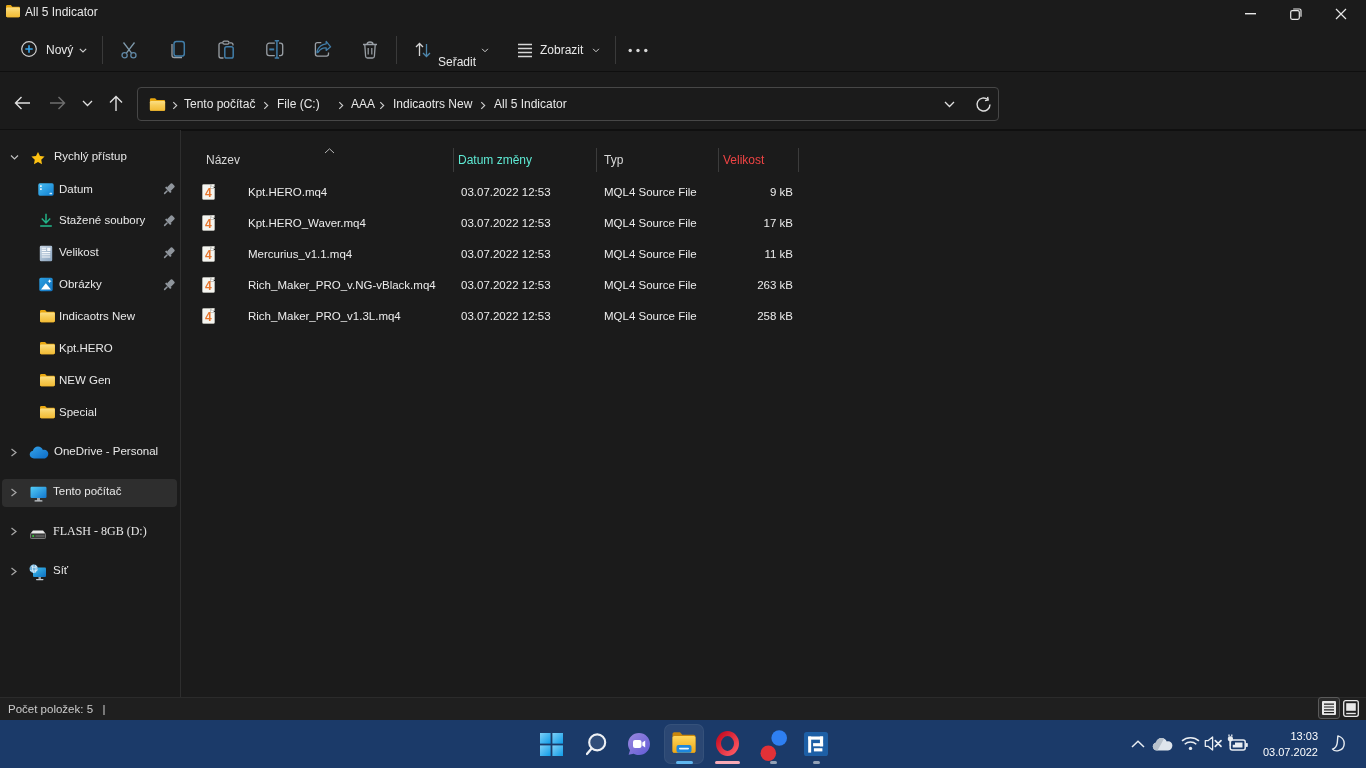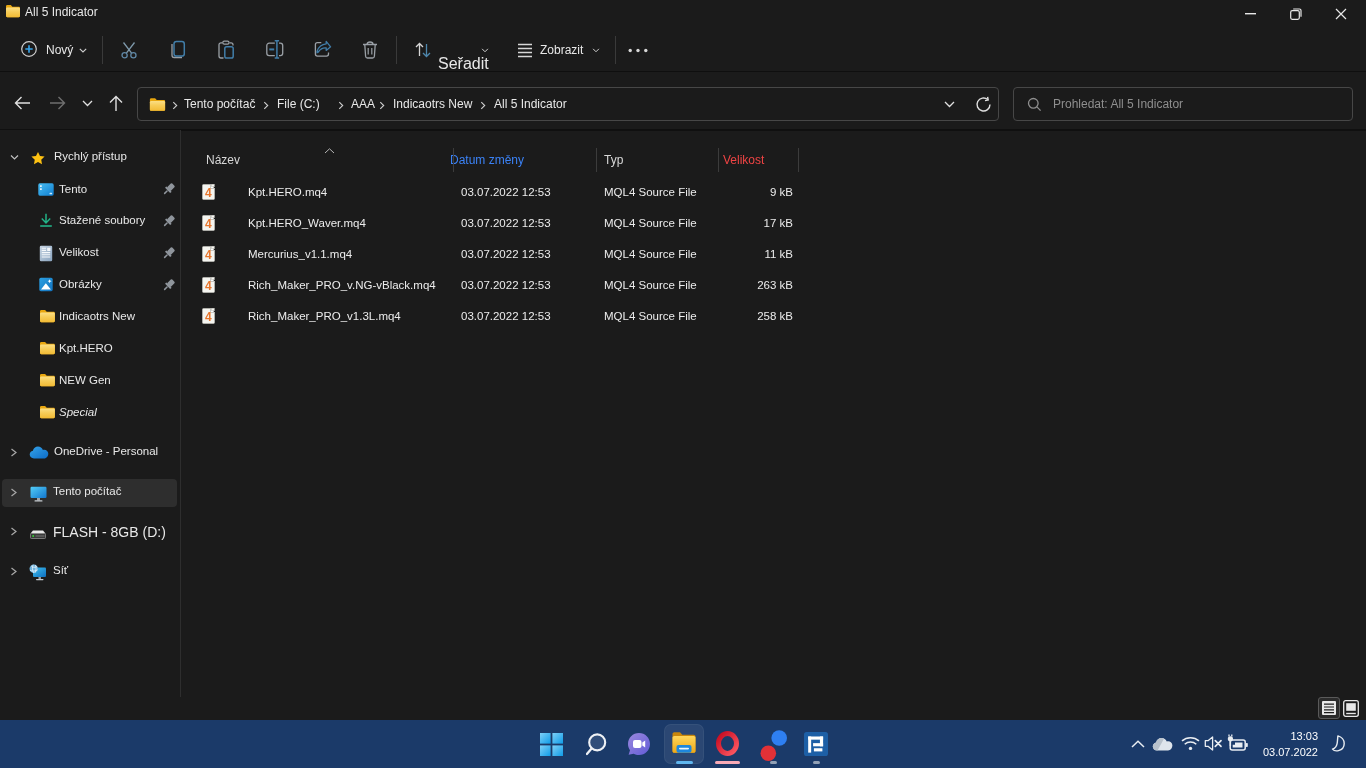--- a/index.html
+++ b/index.html
@@ -97,21 +97,21 @@
       <path d="M4.8 4.8 L5.6 16.2 C5.7 17.2 6.5 18 7.5 18 L12.5 18 C13.5 18 14.3 17.2 14.4 16.2 L15.2 4.8" fill="none" stroke="#9aa0a6" stroke-width="1.3"></path>
       <path d="M8.2 8 L8.2 14.5 M11.8 8 L11.8 14.5" stroke="#9aa0a6" stroke-width="1.2"></path>
     </svg>
 
     <div class="abs" style="left:396px;top:6px;width:1px;height:28px;background:#3a3a3a;"></div>
 
     <svg class="abs" style="left:414px;top:11px;" width="18" height="18" viewBox="0 0 18 18">
       <path d="M5.5 2.5 L5.5 15 M2 6 L5.5 2.5 L9 6" fill="none" stroke="#d7d7d7" stroke-width="1.3"></path>
       <path d="M12.5 3 L12.5 15.5 M9 12 L12.5 15.5 L16 12" fill="none" stroke="#4e87ad" stroke-width="1.3"></path>
     </svg>
-    <div class="abs txt" style="left:438px;top:25px;font-size:16px;">Seřadit</div>
+    <div class="abs txt" style="left:438px;top:25px;font-size:12px;">Seřadit</div>
     <svg class="abs" style="left:481px;top:18px;" width="8" height="5" viewBox="0 0 9 6">
         <path d="M1 1 L4.5 4.5 L8 1" fill="none" stroke="#cfcfcf" stroke-width="1.2"></path>
       </svg>
 
     <svg class="abs" style="left:516px;top:11px;" width="18" height="18" viewBox="0 0 18 18">
       <path d="M2 3.5 H16 M2 7.5 H16 M2 11.5 H16 M2 15.5 H16" stroke="#d7d7d7" stroke-width="1.4"></path>
     </svg>
     <div class="abs txt" style="left:540px;top:13px;font-size:12px;">Zobrazit</div>
     <svg class="abs" style="left:592px;top:18px;" width="8" height="5" viewBox="0 0 9 6">
         <path d="M1 1 L4.5 4.5 L8 1" fill="none" stroke="#cfcfcf" stroke-width="1.2"></path>
@@ -168,27 +168,20 @@
         </svg>
       <svg class="abs" style="left:806px;top:13px;" width="11" height="7" viewBox="0 0 11 7">
           <path d="M1 1 L5.5 5.5 L10 1" fill="none" stroke="#e0e0e0" stroke-width="1.3"></path>
         </svg>
       <svg class="abs" style="left:837px;top:8px;" width="17" height="17" viewBox="0 0 17 17">
         <path d="M15 8.5 A6.5 6.5 0 1 1 12.8 3.6" fill="none" stroke="#e0e0e0" stroke-width="1.4"></path>
         <path d="M12.6 0.8 L13.2 4 L10 4.6" fill="none" stroke="#e0e0e0" stroke-width="1.4"></path>
       </svg>
     </div>
 
-    <div class="abs" style="left:1013px;top:11px;width:340px;height:34px;border:1px solid #474747;border-radius:4px;">
-      <svg class="abs" style="left:13px;top:9px;" width="15" height="15" viewBox="0 0 15 15">
-        <circle cx="6.3" cy="6.3" r="4.8" fill="none" stroke="#8f8f8f" stroke-width="1.3"></circle>
-        <path d="M9.9 9.9 L13.6 13.6" stroke="#8f8f8f" stroke-width="1.3"></path>
-      </svg>
-      <div class="abs txt" style="left:39px;top:9px;color:#8f8f8f;">Prohledat: All 5 Indicator</div>
-    </div>
   </div>
 
   <div class="abs" style="left:0;top:71px;width:1366px;height:1px;background:#0f0f0f;"></div>
   <div class="abs" style="left:0;top:129px;width:1366px;height:2px;background:#101010;"></div>
 
   <div class="abs" style="left:0;top:130px;width:180px;height:567px;background:#1b1b1b;" id="sidebar">
 
     <svg class="abs" style="left:10px;top:24px;" width="9" height="7" viewBox="0 0 9 7">
         <path d="M1 1.5 L4.5 5 L8 1.5" fill="none" stroke="#c0c0c0" stroke-width="1.2"></path>
       </svg>
@@ -202,21 +195,21 @@
           <linearGradient id="scr1" x1="0" y1="0" x2="1" y2="1">
             <stop offset="0" stop-color="#49bdf2"></stop>
             <stop offset="1" stop-color="#0f7ed0"></stop>
           </linearGradient>
         </defs>
       <rect x="0.3" y="0.3" width="15.4" height="12.4" rx="1.6" fill="url(#scr1)"></rect>
       <rect x="2" y="2.2" width="1.8" height="1.8" rx="0.4" fill="#e9f6fd"></rect>
       <rect x="2" y="5.2" width="1.8" height="1.8" rx="0.4" fill="#e9f6fd"></rect>
       <rect x="11.5" y="9.8" width="2.6" height="1.4" rx="0.5" fill="#cfeafa"></rect>
     </svg>
-    <div class="abs txt" style="left:59px;top:53px;font-size:11.5px;">Tento</div>
+    <div class="abs txt" style="left:59px;top:53px;font-size:11.5px;">Datum</div>
 
     <svg class="abs" style="left:39px;top:83px;" width="14" height="17" viewBox="0 0 14 17">
       <path d="M7 0.8 L7 9.6 M2.8 5.6 L7 9.9 L11.2 5.6" fill="none" stroke="#22b287" stroke-width="1.5"></path>
       <path d="M1.2 13 L12.8 13" stroke="#22b287" stroke-width="1.6"></path>
     </svg>
     <div class="abs txt" style="left:59px;top:84px;font-size:11.5px;">Stažené soubory</div>
 
     <svg class="abs" style="left:39px;top:115px;" width="14" height="17" viewBox="0 0 14 17">
       <defs>
           <linearGradient id="doc1" x1="0" y1="0" x2="1" y2="1">
@@ -255,21 +248,21 @@
     <div class="abs txt" style="left:59px;top:212px;font-size:11.5px;">Kpt.HERO</div>
     <svg class="abs" style="left:39px;top:243px;" width="16" height="14" viewBox="0 0 18 16">
       <path d="M1 2.5 C1 1.7 1.6 1 2.5 1 L6.8 1 L8.7 3 L16.5 3 C17.4 3 18 3.6 18 4.5 L18 13.5 C18 14.3 17.4 15 16.5 15 L2.5 15 C1.6 15 1 14.3 1 13.5 Z" fill="#e9a70f"></path>
       <path d="M1 5.5 C1 4.7 1.6 4 2.5 4 L16.5 4 C17.4 4 18 4.7 18 5.5 L18 13.5 C18 14.3 17.4 15 16.5 15 L2.5 15 C1.6 15 1 14.3 1 13.5 Z" fill="url(#fbody)"></path>
     </svg>
     <div class="abs txt" style="left:59px;top:244px;font-size:11.5px;">NEW Gen</div>
     <svg class="abs" style="left:39px;top:275px;" width="16" height="14" viewBox="0 0 18 16">
       <path d="M1 2.5 C1 1.7 1.6 1 2.5 1 L6.8 1 L8.7 3 L16.5 3 C17.4 3 18 3.6 18 4.5 L18 13.5 C18 14.3 17.4 15 16.5 15 L2.5 15 C1.6 15 1 14.3 1 13.5 Z" fill="#e9a70f"></path>
       <path d="M1 5.5 C1 4.7 1.6 4 2.5 4 L16.5 4 C17.4 4 18 4.7 18 5.5 L18 13.5 C18 14.3 17.4 15 16.5 15 L2.5 15 C1.6 15 1 14.3 1 13.5 Z" fill="url(#fbody)"></path>
     </svg>
-    <div class="abs txt" style="left:59px;top:276px;font-size:11.5px;font-style:italic;">Special</div>
+    <div class="abs txt" style="left:59px;top:276px;font-size:11.5px;">Special</div>
 
     <svg class="abs" style="left:161px;top:52px;" width="15" height="15" viewBox="0 0 14 14">
         <g transform="rotate(45 7 7)" fill="#8f959c">
           <rect x="4.6" y="0.6" width="4.8" height="6.2" rx="1"></rect>
           <rect x="3.4" y="6.3" width="7.2" height="1.9" rx="0.9"></rect>
           <rect x="6.3" y="8.2" width="1.4" height="4.6" rx="0.7"></rect>
         </g>
       </svg>
     <svg class="abs" style="left:161px;top:84px;" width="15" height="15" viewBox="0 0 14 14">
         <g transform="rotate(45 7 7)" fill="#8f959c">
@@ -326,21 +319,21 @@
 
     <svg class="abs" style="left:10px;top:397px;" width="8" height="9" viewBox="0 0 8 9">
         <path d="M1.5 1 L6 4.5 L1.5 8" fill="none" stroke="#a8a8a8" stroke-width="1.2"></path>
       </svg>
     <svg class="abs" style="left:30px;top:400px;" width="16" height="9" viewBox="0 0 16 9">
       <path d="M3 0.5 L13 0.5 L15.5 3.5 L0.5 3.5 Z" fill="#e8e8e8"></path>
       <rect x="0.5" y="3.5" width="15" height="5" rx="0.8" fill="#3a3a3a" stroke="#9a9a9a" stroke-width="0.7"></rect>
       <circle cx="3.2" cy="6" r="1" fill="#35d435"></circle>
       <rect x="5.5" y="5.4" width="9" height="1.2" fill="#6a6a6a"></rect>
     </svg>
-    <div class="abs txt" style="left:53px;top:394px;font-size:14px;">FLASH - 8GB (D:)</div>
+    <div class="abs txt" style="left:53px;top:394px;font-size:12px;font-family:Liberation Serif, serif;">FLASH - 8GB (D:)</div>
 
     <svg class="abs" style="left:10px;top:437px;" width="8" height="9" viewBox="0 0 8 9">
         <path d="M1.5 1 L6 4.5 L1.5 8" fill="none" stroke="#a8a8a8" stroke-width="1.2"></path>
       </svg>
     <svg class="abs" style="left:29px;top:434px;" width="18" height="18" viewBox="0 0 18 18">
       <rect x="4" y="3.5" width="13" height="9.5" rx="1" fill="url(#net1)"></rect>
       <rect x="9.5" y="13" width="2.4" height="2.2" fill="#9fa4a9"></rect>
       <rect x="7" y="15" width="7.5" height="1.2" rx="0.6" fill="#c7cdd2"></rect>
       <circle cx="4.8" cy="4.8" r="4.3" fill="#6fb3dd"></circle>
       <path d="M2.2 2 C3.5 3.5 6.5 3.8 8 2.5 M1 6.2 C3 7.5 7 7.3 8.5 5.8 M4.2 0.7 C3 3 3.2 6.5 4.8 9 M6.2 0.9 C7.5 3 7.3 6.8 5.8 8.9" fill="none" stroke="#e8f4fb" stroke-width="0.8"></path>
@@ -354,21 +347,21 @@
     <div class="abs txt" style="left:53px;top:434px;font-size:11.5px;">Síť</div>
   </div>
   <div class="abs" style="left:180px;top:130px;width:1px;height:567px;background:#2e2e2e;"></div>
 
   <div class="abs" style="left:181px;top:130px;width:1185px;height:567px;background:#1b1b1b;margin-top:15px;" id="files">
 
     <div class="abs txt" style="left:25px;top:8px;color:#d8d8d8;">Název</div>
     <svg class="abs" style="left:143px;top:3px;" width="11" height="6" viewBox="0 0 11 6">
         <path d="M1 5 L5.5 0.8 L10 5" fill="none" stroke="#b5b5b5" stroke-width="1"></path>
       </svg>
-    <div class="abs txt" style="left:269px;top:8px;color:#3b82f6;">Datum změny</div>
+    <div class="abs txt" style="left:277px;top:8px;color:#5eead4;">Datum změny</div>
     <div class="abs txt" style="left:423px;top:8px;color:#d8d8d8;">Typ</div>
     <div class="abs txt" style="left:542px;top:8px;color:#ef4444;">Velikost</div>
     <div class="abs" style="left:272px;top:3px;width:1px;height:24px;background:#3c3c3c;"></div>
     <div class="abs" style="left:415px;top:3px;width:1px;height:24px;background:#3c3c3c;"></div>
     <div class="abs" style="left:537px;top:3px;width:1px;height:24px;background:#3c3c3c;"></div>
     <div class="abs" style="left:617px;top:3px;width:1px;height:24px;background:#3c3c3c;"></div>
 
     <div class="row" style="top:39px;">
         <svg class="abs fic" width="13" height="16" viewBox="0 0 13 16">
           <path d="M0.5 1.5 C0.5 0.9 0.9 0.5 1.5 0.5 L8.5 0.5 L12.5 4.5 L12.5 14.5 C12.5 15.1 12.1 15.5 11.5 15.5 L1.5 15.5 C0.9 15.5 0.5 15.1 0.5 14.5 Z" fill="#f5f5f0" stroke="#b8b8b2" stroke-width="0.8"></path>
@@ -438,20 +431,23 @@
     </svg>
   </div>
   <div class="abs" style="left:1343px;top:700px;width:16px;height:17px;z-index:5;">
     <svg width="16" height="17" viewBox="0 0 16 17">
       <rect x="0.7" y="0.7" width="14.6" height="15.6" rx="2" fill="none" stroke="#e8e8e8" stroke-width="1.3"></rect>
       <rect x="3.2" y="3.2" width="9.6" height="7.6" fill="#e8e8e8"></rect>
       <path d="M3.2 13.5 H12.8" stroke="#e8e8e8" stroke-width="1.4"></path>
     </svg>
   </div>
 
+  <div class="abs" style="left:0;top:697px;width:1366px;height:23px;background:#1f1f1f;border-top:1px solid #2b2b2b;" id="statusbar">
+    <div class="abs" style="left:8px;top:5px;color:#cccccc;font-size:11.5px;">Počet položek: 5&nbsp;&nbsp; |</div>
+  </div>
 
   <div class="abs" style="left:0;top:720px;width:1366px;height:61px;background:#1b3a69;" id="taskbar">
 
     <svg class="abs" style="left:540px;top:13px;" width="23" height="23" viewBox="0 0 23 23">
       <defs>
           <linearGradient id="wsq" x1="0" y1="0" x2="1" y2="1">
             <stop offset="0" stop-color="#7ed0f7"></stop>
             <stop offset="1" stop-color="#0f9ce8"></stop>
           </linearGradient>
         </defs>

